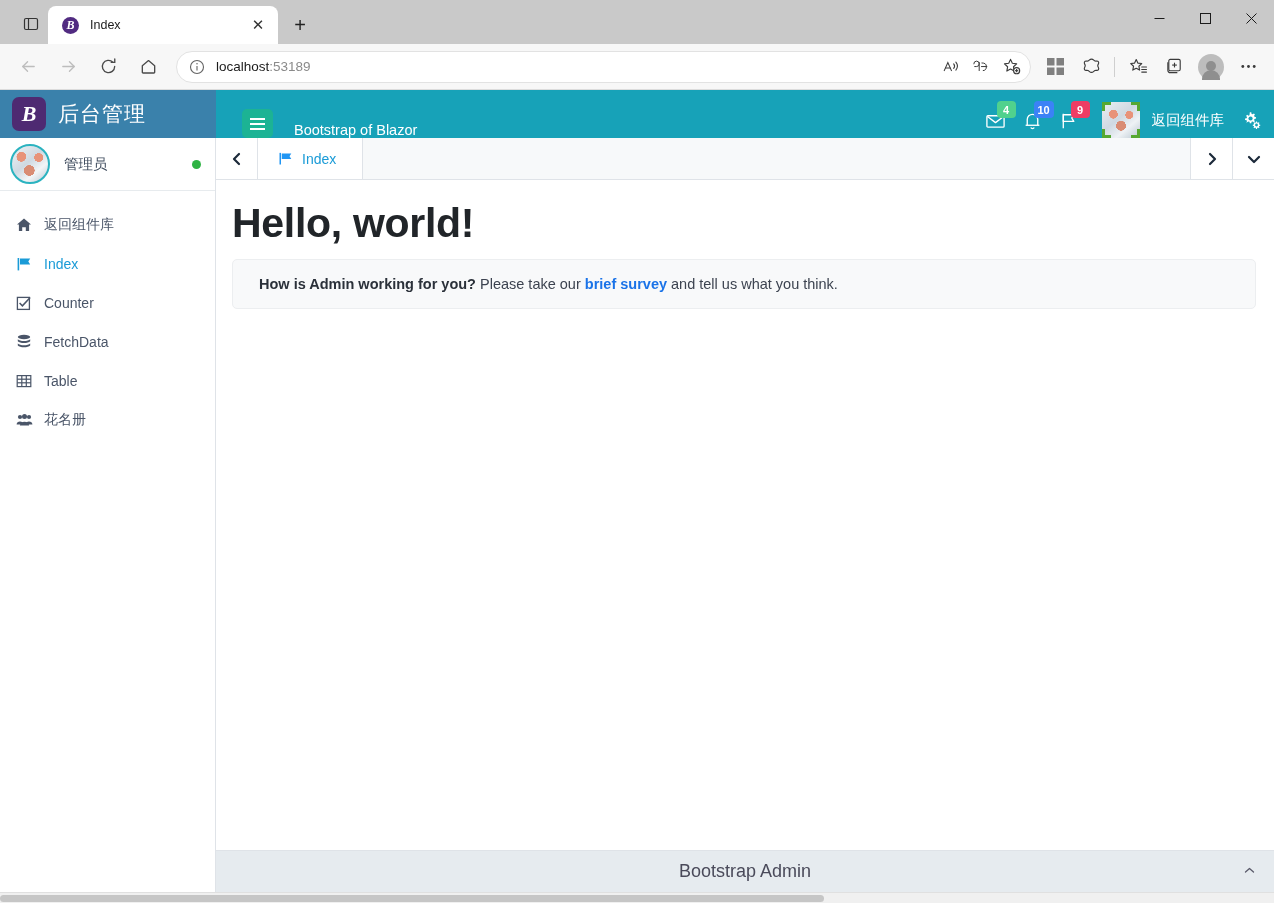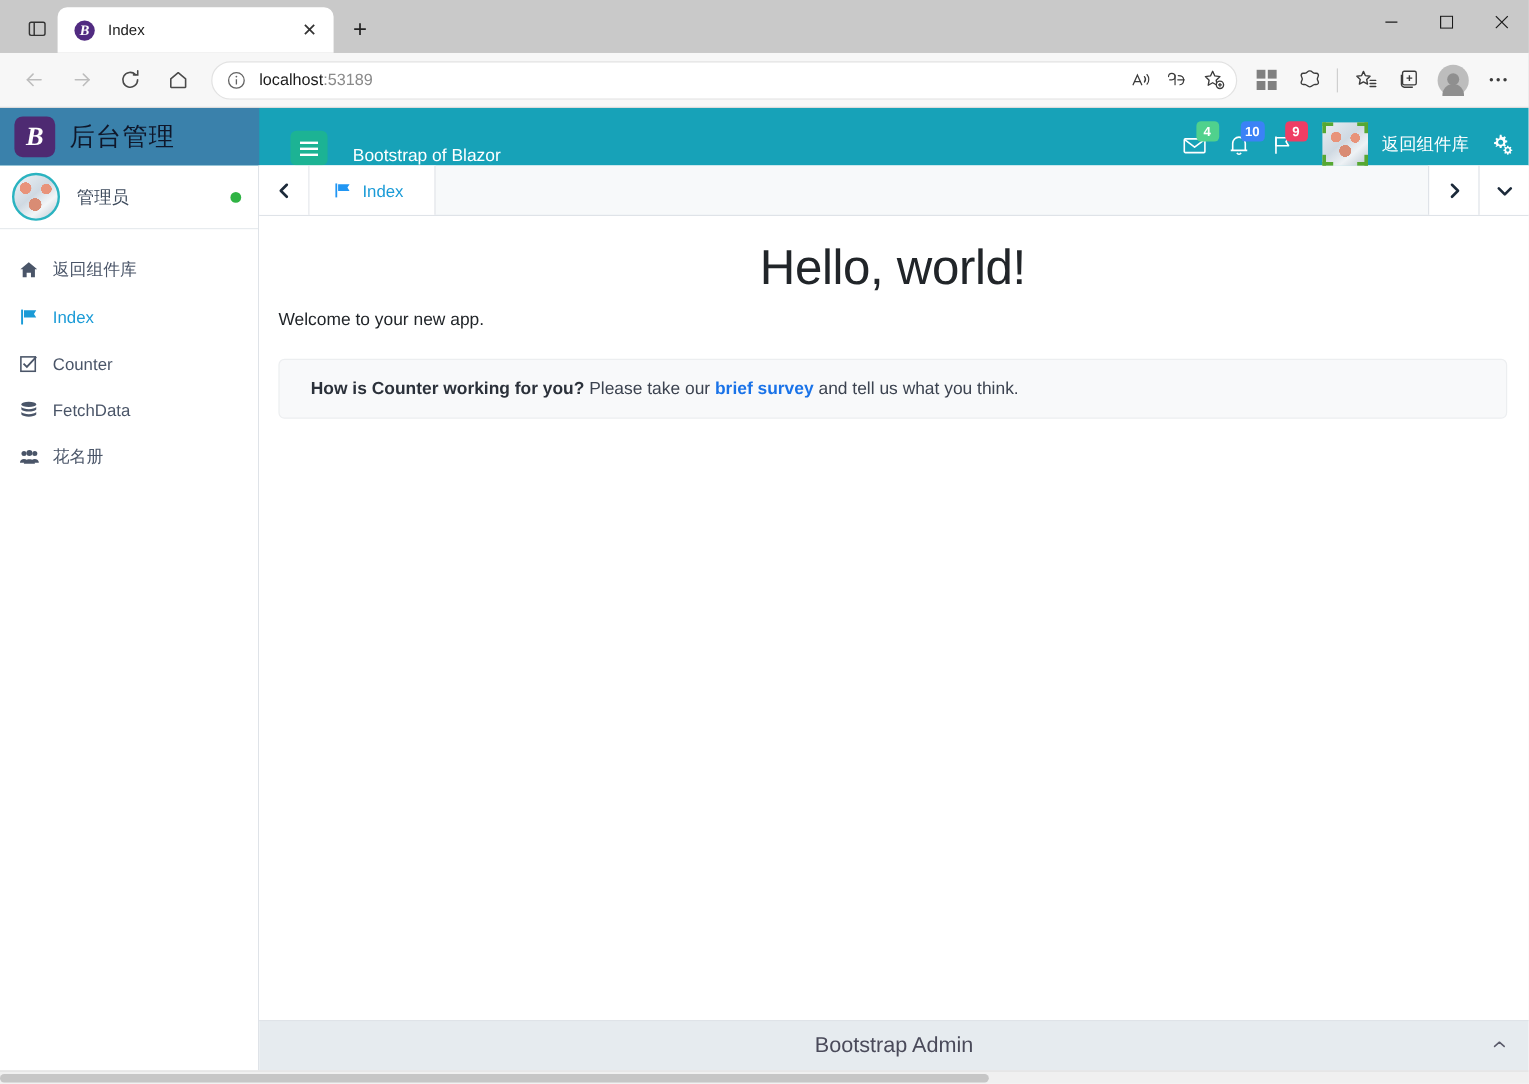--- a/index.html
+++ b/index.html
@@ -176,21 +176,21 @@
     width: 34px; height: 34px;
     border-radius: 7px;
     background: #4e2a72;
     display: flex; align-items: center; justify-content: center;
     color: #fff;
     font-family: "Liberation Serif", serif;
     font-size: 22px; font-weight: bold; font-style: italic;
     flex: none;
   }
   .logo-text {
-    color: #0f172a;
+    color: #ffffff;
     font-size: 21px;
     margin-left: 12px;
     letter-spacing: 1px;
   }
   .header-right {
     flex: 1; display: flex; align-items: flex-end;
     padding: 0 8px 0 26px;
   }
   .burger {
     width: 31px; height: 29px;
@@ -345,25 +345,24 @@
   .page-tab .tico { margin-right: 9px; display: flex; }
   .tabbar-spacer { flex: 1; }
 
   .content {
     flex: 1; overflow: hidden;
     padding: 20px 18px 0 16px;
     background: #ffffff;
   }
   h1.hello {
     font-size: 41px;
-    font-weight: 400;
+    font-weight: 700;
     color: #212529;
     margin: 0 0 12px 0;
     letter-spacing: -0.3px;
-    text-align: center;
   }
   .welcome {
     font-size: 14.5px; color: #212529; margin: 0 0 24px 0;
   }
   .survey {
     background: #f8f9fa;
     border: 1px solid #eceef0;
     border-radius: 5px;
     padding: 16px 26px;
     font-size: 14.5px;
@@ -642,20 +641,32 @@
             <span class="menu-ico">
               <svg width="16" height="16" viewBox="0 0 16 16" fill="currentColor">
                   <ellipse cx="8" cy="3" rx="6.2" ry="2.2"></ellipse>
                   <path d="M1.8 5.2c1.1 1.2 3.4 1.8 6.2 1.8s5.1-.6 6.2-1.8v2c-1.1 1.2-3.4 1.8-6.2 1.8S2.9 8.4 1.8 7.2z"></path>
                   <path d="M1.8 9.4c1.1 1.2 3.4 1.8 6.2 1.8s5.1-.6 6.2-1.8v2c-1.1 1.2-3.4 1.8-6.2 1.8s-5.1-.6-6.2-1.8z"></path>
                 </svg>
             </span>
             <span class="menu-label">FetchData</span>
           </div>
 
+          <div class="menu-item">
+            <span class="menu-ico">
+              <svg width="16" height="16" viewBox="0 0 16 16" fill="none" stroke="currentColor" stroke-width="1.2">
+                  <rect x="1.2" y="2.6" width="13.6" height="11"></rect>
+                  <line x1="1.2" y1="6.2" x2="14.8" y2="6.2"></line>
+                  <line x1="1.2" y1="9.8" x2="14.8" y2="9.8"></line>
+                  <line x1="5.8" y1="2.6" x2="5.8" y2="13.6"></line>
+                  <line x1="10.3" y1="2.6" x2="10.3" y2="13.6"></line>
+                </svg>
+            </span>
+            <span class="menu-label">Table</span>
+          </div>
 
           <div class="menu-item">
             <span class="menu-ico">
               <svg width="17" height="16" viewBox="0 0 17 16" fill="currentColor">
                   <circle cx="4" cy="5" r="2.1"></circle>
                   <circle cx="13" cy="5" r="2.1"></circle>
                   <circle cx="8.5" cy="4.4" r="2.5"></circle>
                   <path d="M.6 12.6c0-2 1.5-3.2 3.4-3.2s3.4 1.2 3.4 3.2z"></path>
                   <path d="M9.6 12.6c0-2 1.5-3.2 3.4-3.2s3.4 1.2 3.4 3.2z"></path>
                   <path d="M3.9 13.4c0-2.3 2-3.7 4.6-3.7s4.6 1.4 4.6 3.7z"></path>
@@ -692,23 +703,22 @@
           </div>
           <div class="tab-scroll-btn right">
             <svg width="14" height="14" viewBox="0 0 14 14" fill="none" stroke="currentColor" stroke-width="2.2" stroke-linecap="round" stroke-linejoin="round">
                 <polyline points="2,5 7,10 12,5"></polyline>
               </svg>
           </div>
         </div>
 
         <div class="content">
           <h1 class="hello">Hello, world!</h1>
-          <p class="welcome">Welcome to your new app.</p>
           <div class="survey">
-            <b>How is Counter working for you?</b><span> Please take our </span><a href="#">brief survey</a><span> and tell us what you think.</span>
+            <b>How is Admin working for you?</b><span> Please take our </span><a href="#">brief survey</a><span> and tell us what you think.</span>
           </div>
         </div>
 
         <div class="footer">
           <div class="footer-text">Bootstrap Admin</div>
           <div class="footer-chev">
             <svg width="13" height="13" viewBox="0 0 13 13" fill="none" stroke="currentColor" stroke-width="1.3" stroke-linecap="round" stroke-linejoin="round">
                 <polyline points="2.5,8 6.5,4.5 10.5,8"></polyline>
               </svg>
           </div>

